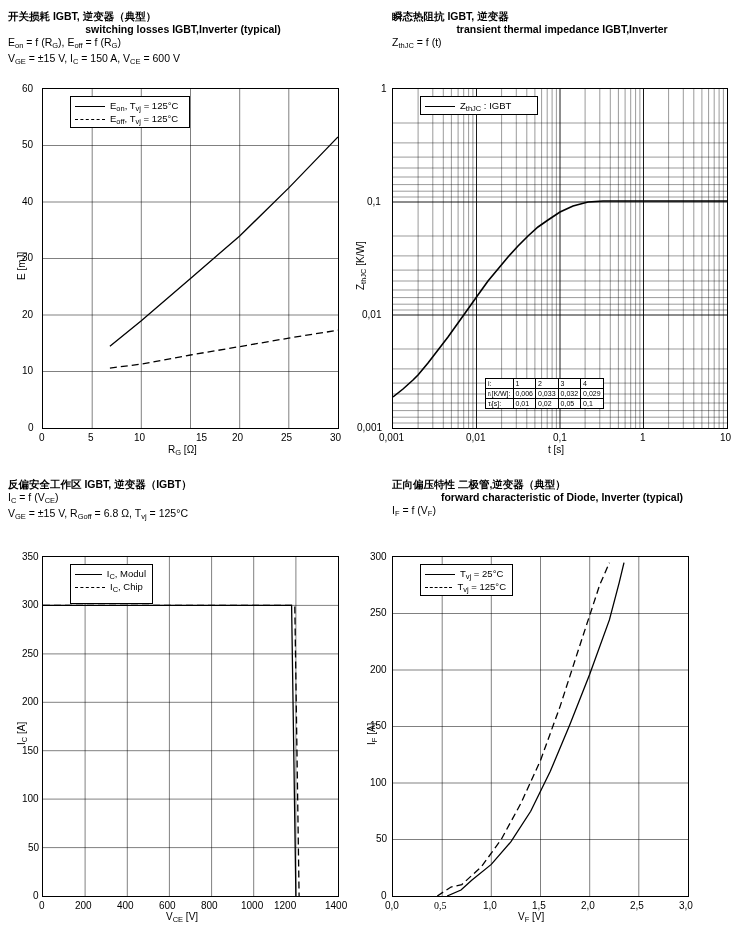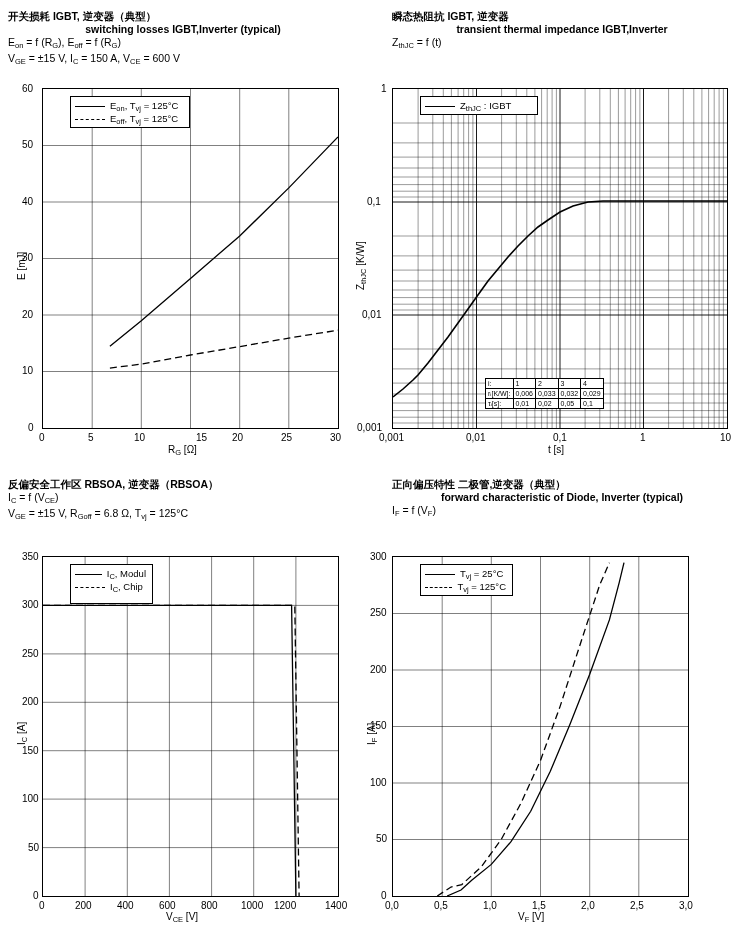--- a/index.html
+++ b/index.html
@@ -235,21 +235,21 @@
 <div class="ticklabel" style="position:absolute;left:379px;top:432px;">0,001</div>
 <div class="ticklabel" style="position:absolute;left:466px;top:432px;">0,01</div>
 <div class="ticklabel" style="position:absolute;left:553px;top:432px;">0,1</div>
 <div class="ticklabel" style="position:absolute;left:640px;top:432px;">1</div>
 <div class="ticklabel" style="position:absolute;left:720px;top:432px;">10</div>
 <div class="xlab" style="left:548px;top:444px;">t [s]</div>
 <div class="ylab" style="left:355px;top:290px;">Z<sub>thJC</sub> [K/W]</div>
 
 <div class="panel" style="left:8px;top:478px;width:360px;">
   <div class="hdr">
-    <div class="cn">反偏安全工作区 RBSOA, 逆变器（RBSOA）</div>
+    <div class="cn">反偏安全工作区 IGBT, 逆变器（IGBT）</div>
     <div class="eq">I<sub>C</sub> = f (V<sub>CE</sub>)</div>
     <div class="eq">V<sub>GE</sub> = ±15 V, R<sub>Goff</sub> = 6.8 Ω, T<sub>vj</sub> = 125°C</div>
   </div>
 </div>
 
 <div class="plotbox" style="left:42px;top:556px;width:297px;height:341px;">
   <svg width="295" height="339" viewBox="0 0 295 339">
     <g stroke="#000" stroke-width="0.5">
       <line x1="42.1" y1="0" x2="42.1" y2="339"></line>
       <line x1="84.3" y1="0" x2="84.3" y2="339"></line>
@@ -344,20 +344,20 @@
 
 <div class="ticklabel" style="position:absolute;left:370px;top:551px;">300</div>
 <div class="ticklabel" style="position:absolute;left:370px;top:607px;">250</div>
 <div class="ticklabel" style="position:absolute;left:370px;top:664px;">200</div>
 <div class="ticklabel" style="position:absolute;left:370px;top:720px;">150</div>
 <div class="ticklabel" style="position:absolute;left:370px;top:777px;">100</div>
 <div class="ticklabel" style="position:absolute;left:376px;top:833px;">50</div>
 <div class="ticklabel" style="position:absolute;left:381px;top:890px;">0</div>
 
 <div class="ticklabel" style="position:absolute;left:385px;top:900px;">0,0</div>
-<div class="ticklabel" style="position:absolute;left:434px;top:900px;">0,5</div>
+<div class="ticklabel" style="position:absolute;left:434px;top:900px;font-family:Liberation Serif, serif;">0,5</div>
 <div class="ticklabel" style="position:absolute;left:483px;top:900px;">1,0</div>
 <div class="ticklabel" style="position:absolute;left:532px;top:900px;text-align:center;">1,5</div>
 <div class="ticklabel" style="position:absolute;left:581px;top:900px;">2,0</div>
 <div class="ticklabel" style="position:absolute;left:630px;top:900px;">2,5</div>
 <div class="ticklabel" style="position:absolute;left:679px;top:900px;">3,0</div>
 <div class="xlab" style="left:518px;top:911px;text-align:right;">V<sub>F</sub> [V]</div>
 <div class="ylab" style="left:366px;top:745px;">I<sub>F</sub> [A]</div>
 
 </body></html>

